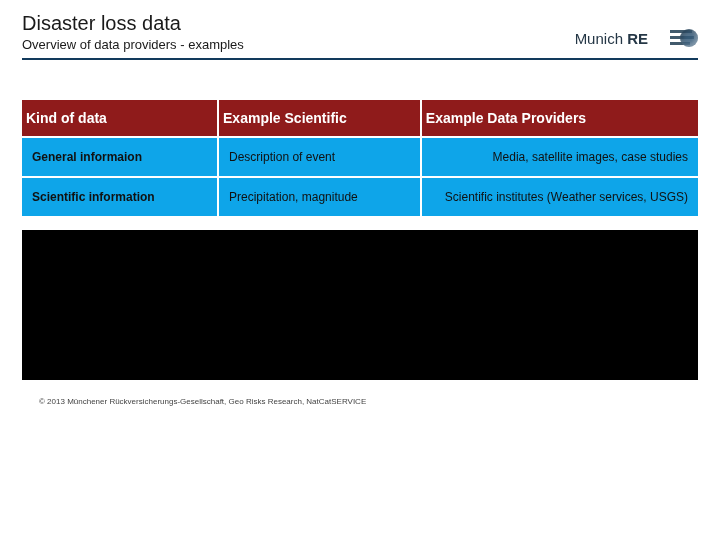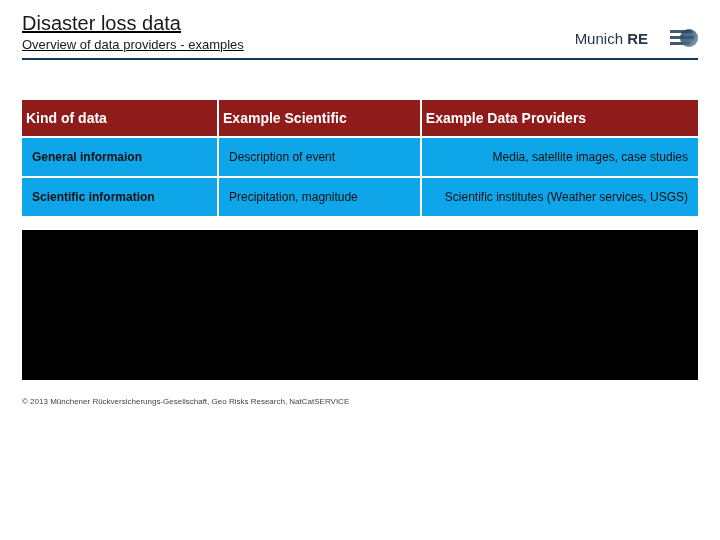--- a/index.html
+++ b/index.html
@@ -1,17 +1,17 @@
 <!DOCTYPE html>
 <html><head>
 <meta charset="utf-8">
 <style>
   * { box-sizing: border-box; margin: 0; padding: 0; }
   html, body { width: 720px; height: 540px; font-family: Arial, Helvetica, sans-serif; background: #fff; color: #000; }
-  .slide { position: relative; width: 720px; height: 416px; text-decoration: underline; }
+  .slide { position: relative; width: 720px; height: 416px; }
   .header { padding: 12px 22px 4px 22px; }
   .title { font-size: 20px; font-weight: 400; color: #1a1a1a; margin-bottom: 2px; }
   .subtitle { font-size: 13px; font-weight: 400; color: #1a1a1a; }
   .divider { height: 2px; background: #123a5c; margin: 6px 0 0 0; width: 100%; }
   .logo { position: absolute; top: 28px; right: 22px; display: flex; align-items: center; gap: 22px; margin-left: 39px; }
   .logo-text { font-size: 15px; color: #253746; display: inline-block; }
   .logo-mark { width: 28px; height: 20px; position: relative; }
   .logo-mark .bars { position: absolute; left: 0; top: 0; width: 28px; height: 20px; }
   .logo-mark .bar { position: absolute; background: #415a6c; height: 3px; }
   .logo-mark .bar.b1 { top: 2px; left: 0; width: 22px; }
@@ -25,21 +25,21 @@
   col.c2 { width: 30%; }
   col.c3 { width: 41%; }
   thead th { background: #8f1b1b; color: #fff; text-align: left; font-size: 14px; font-weight: 700; padding: 10px 4px; border-right: 2px solid #fff; }
   thead th:last-child { border-right: none; }
   tbody td { background: #0ea5e9; color: #111; font-size: 12px; padding: 12px 10px; border-right: 2px solid #fff; border-top: 2px solid #fff; vertical-align: top; }
   tbody td:last-child { border-right: none; text-align: right; }
   tbody td.kcol { font-weight: 700; }
 
   .below-table { position: absolute; top: 230px; left: 22px; right: 22px; bottom: 36px; background: #000; }
 
-  .footer { position: absolute; bottom: 10px; left: 22px; font-size: 8px; color: #444; }
+  .footer { position: absolute; bottom: 10px; left: 39px; font-size: 8px; color: #444; }
 </style>
 </head>
 <body>
 
 <div class="slide">
 
   <div class="header">
     <div class="title">Disaster loss data</div>
     <div class="subtitle">Overview of data providers - examples</div>
     <div class="divider"></div>

